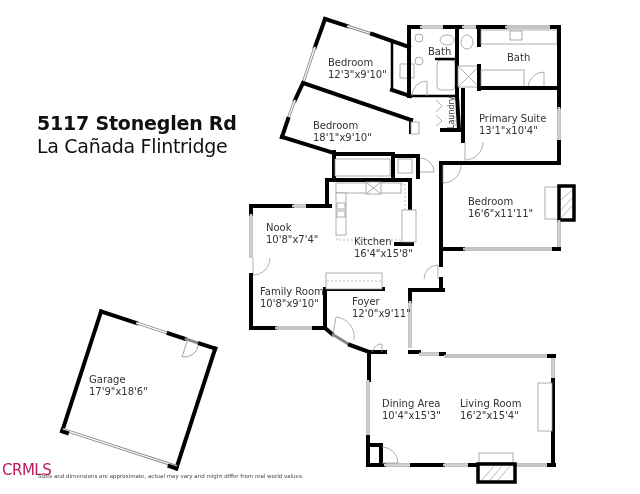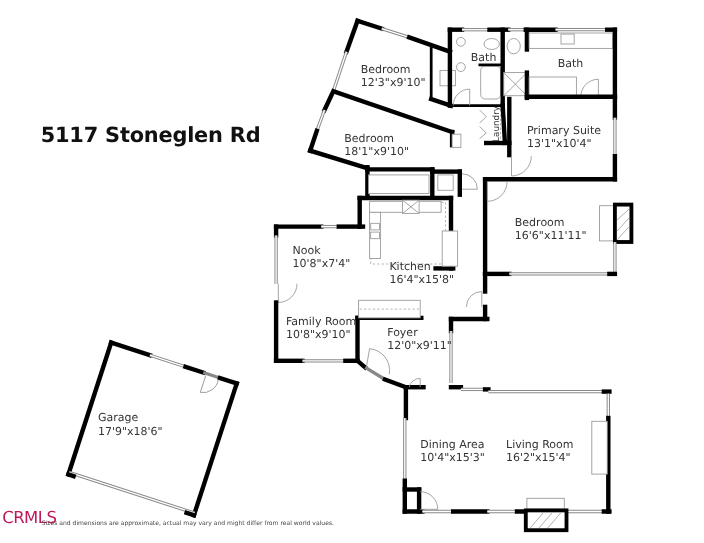--- a/index.html
+++ b/index.html
@@ -19,20 +19,21 @@
     .dashed { stroke: #aaa; stroke-width: 0.8; fill: none; stroke-dasharray: 2 2; }
     .hatch { stroke: #999; stroke-width: 0.7; }
     .disclaimer { position: absolute; left: 38px; top: 473px; font-family: "DejaVu Sans", sans-serif; font-size: 5.5px; color: #444; }
     .watermark { position: absolute; left: 2px; top: 461px; font-family: "DejaVu Sans", sans-serif; font-size: 15px; color: #be185d; letter-spacing: -0.5px; }
   </style>
 </head>
 <body>
 
 <div class="title-block">
   <div class="address">5117 Stoneglen Rd</div>
+  <div class="city">La Cañada Flintridge</div>
 </div>
 
 <svg class="plan" width="640" height="494" viewBox="0 0 640 494" xmlns="http://www.w3.org/2000/svg">
 
   <g>
 
     <line class="wall" x1="325" y1="19" x2="347" y2="26"></line>
     <line class="window" x1="347" y1="26" x2="372" y2="34"></line>
     <line class="window-in" x1="347" y1="26" x2="372" y2="34"></line>
     <line class="wall" x1="372" y1="34" x2="409" y2="47"></line>

